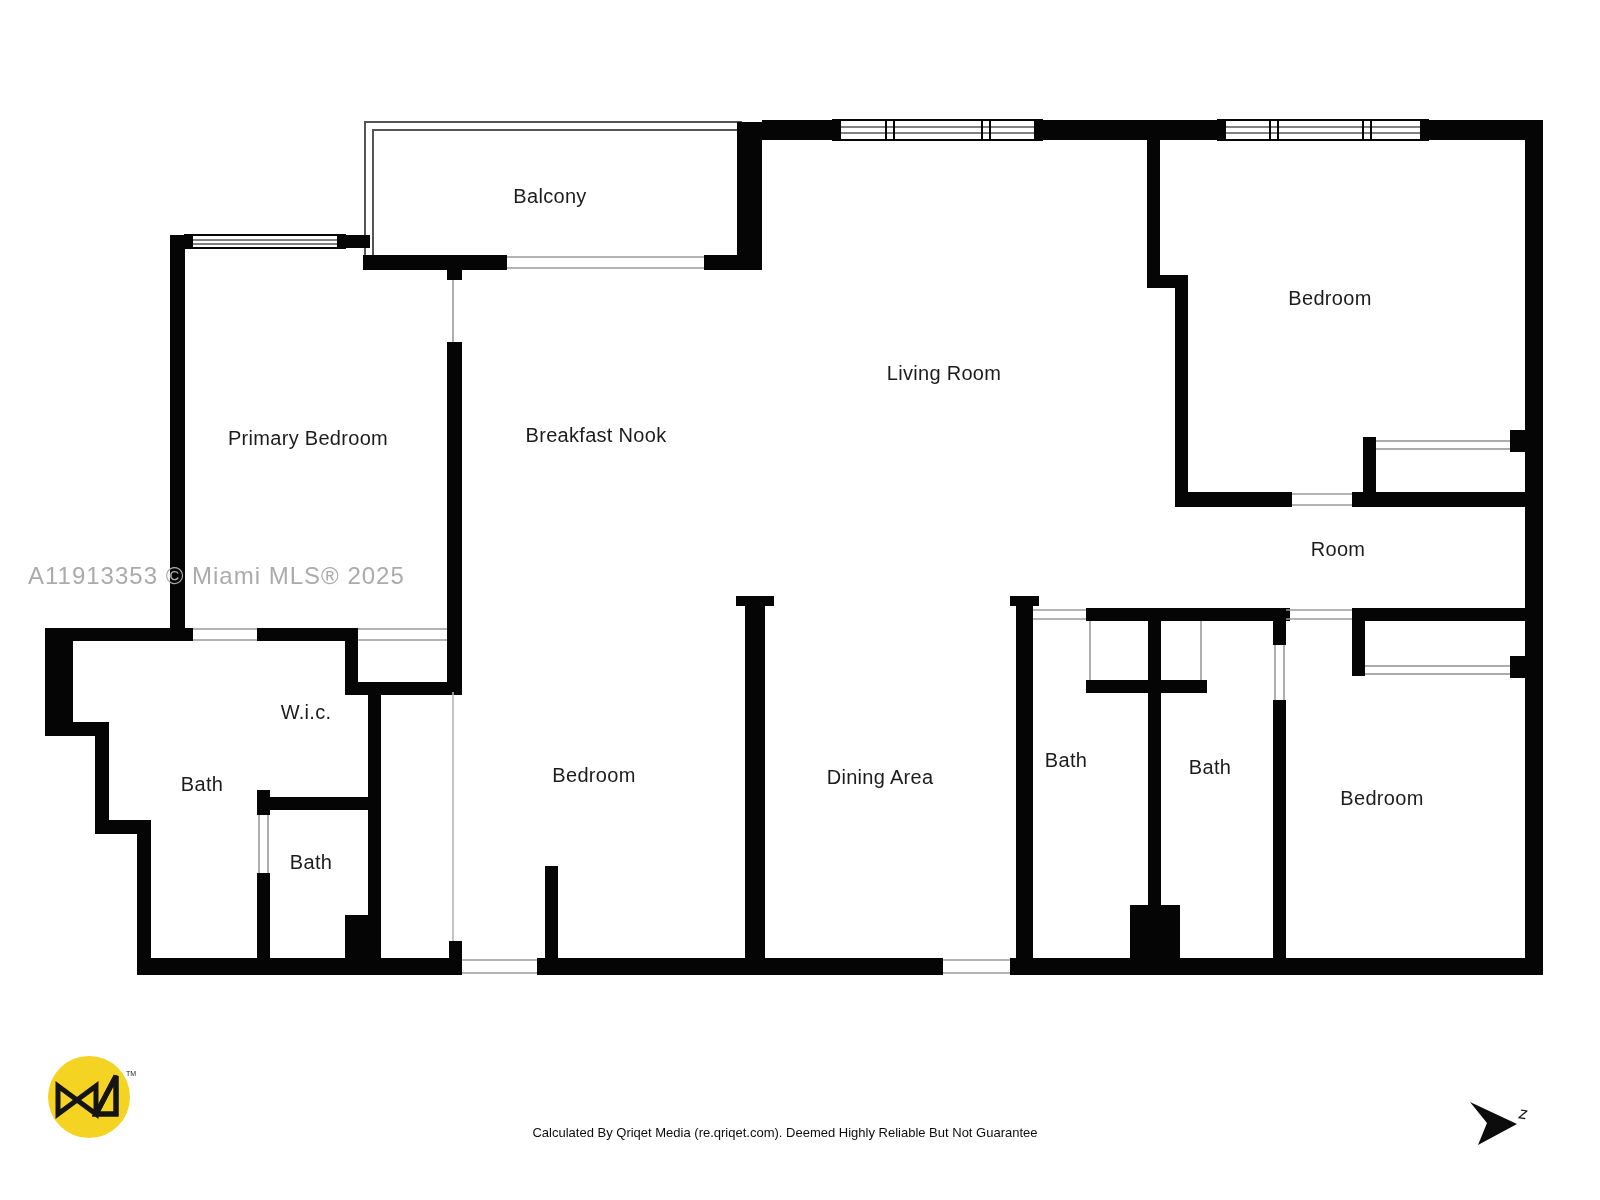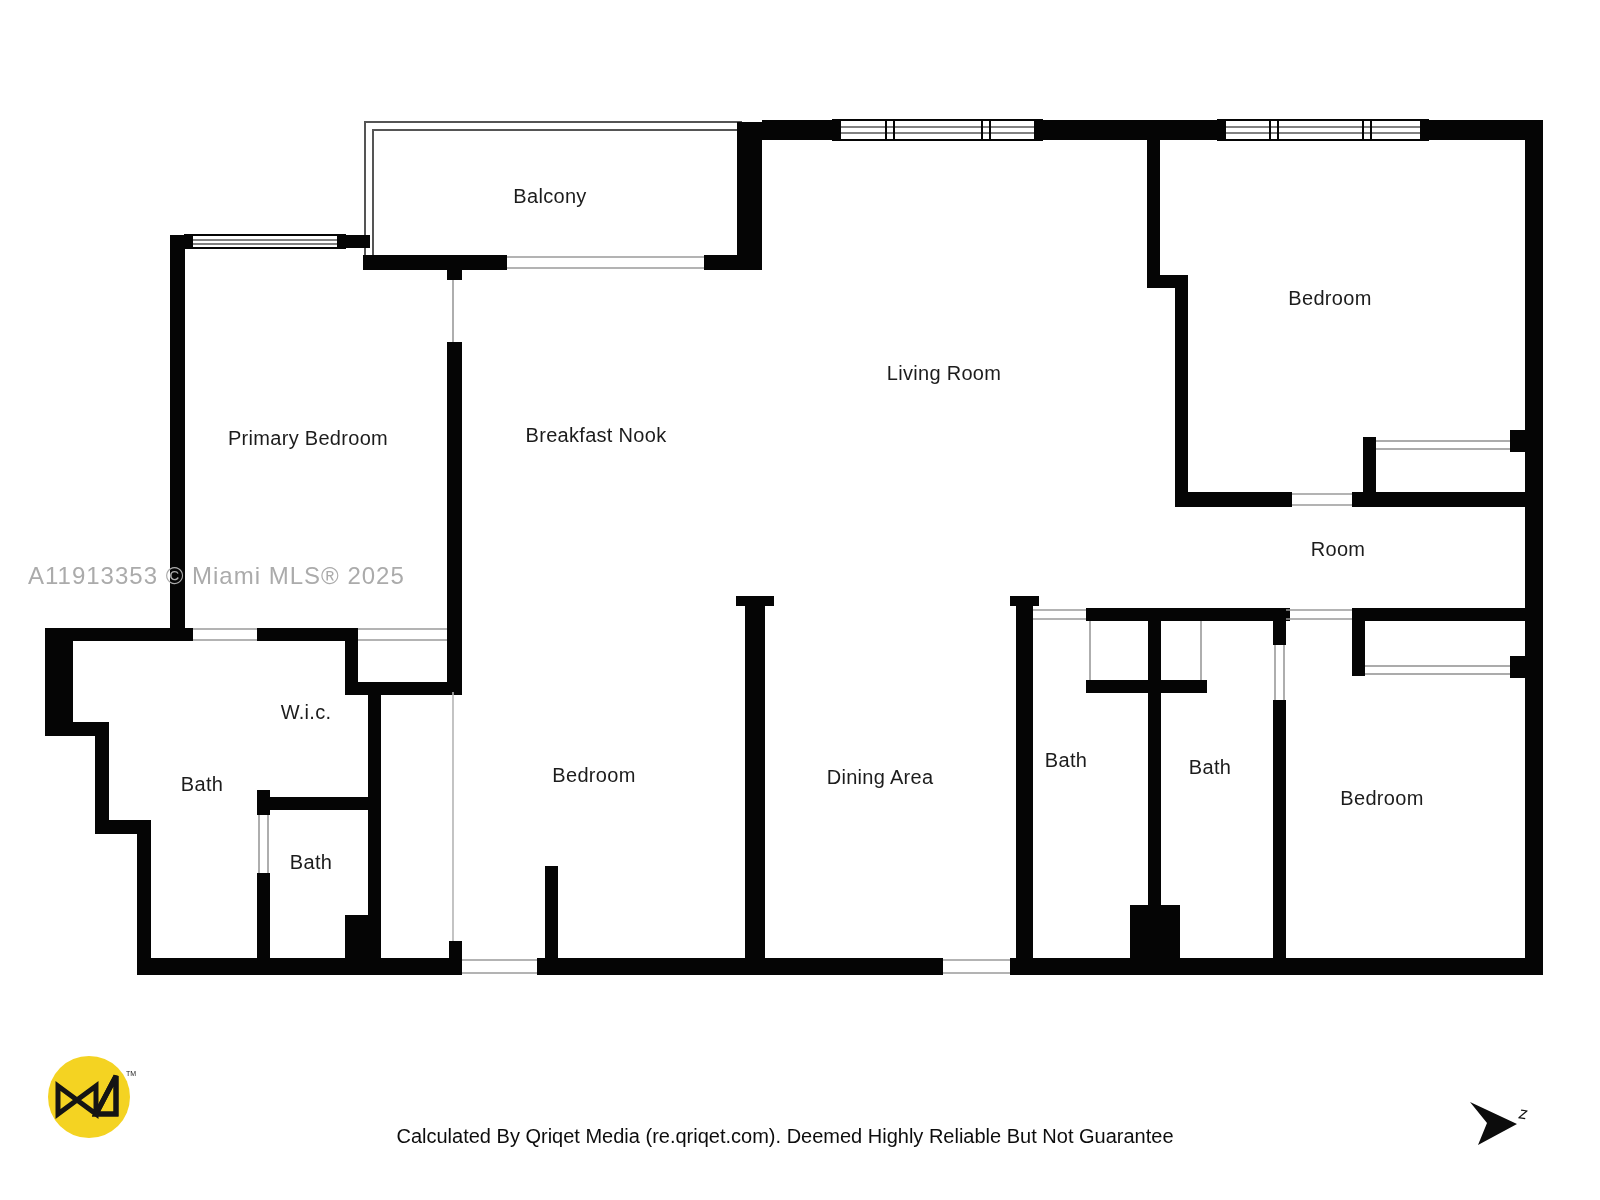--- a/index.html
+++ b/index.html
@@ -4,21 +4,21 @@
 <style>
   html,body{margin:0;padding:0;background:#ffffff;}
   #stage{position:relative;width:1600px;height:1200px;background:#ffffff;overflow:hidden;
          font-family:"Liberation Sans", sans-serif;}
   #plan-svg{position:absolute;left:0;top:0;}
   .room-label{position:absolute;transform:translate(-50%,-50%);font-size:20px;color:#1c1c1c;
               white-space:nowrap;letter-spacing:0.3px;}
   #watermark{position:absolute;left:8px;top:562px;font-size:24px;color:#ababab;
              letter-spacing:1px;white-space:nowrap;margin-left:20px;}
   #footer-note{position:absolute;left:0;top:1125px;width:1570px;text-align:center;
-               font-size:20px;color:#0d0d0d;}
+               font-size:13px;color:#0d0d0d;}
   #brand-logo{position:absolute;left:44px;top:1052px;}
   #north-arrow{position:absolute;left:1462px;top:1092px;}
   #north-letter{position:absolute;left:1519px;top:1104px;font-size:17px;font-style:italic;
                 color:#111;transform:rotate(8deg);}
   #tm-mark{position:absolute;left:126px;top:1070px;font-size:7px;color:#222;}
 </style>
 </head>
 <body>
 
 <div id="stage">

